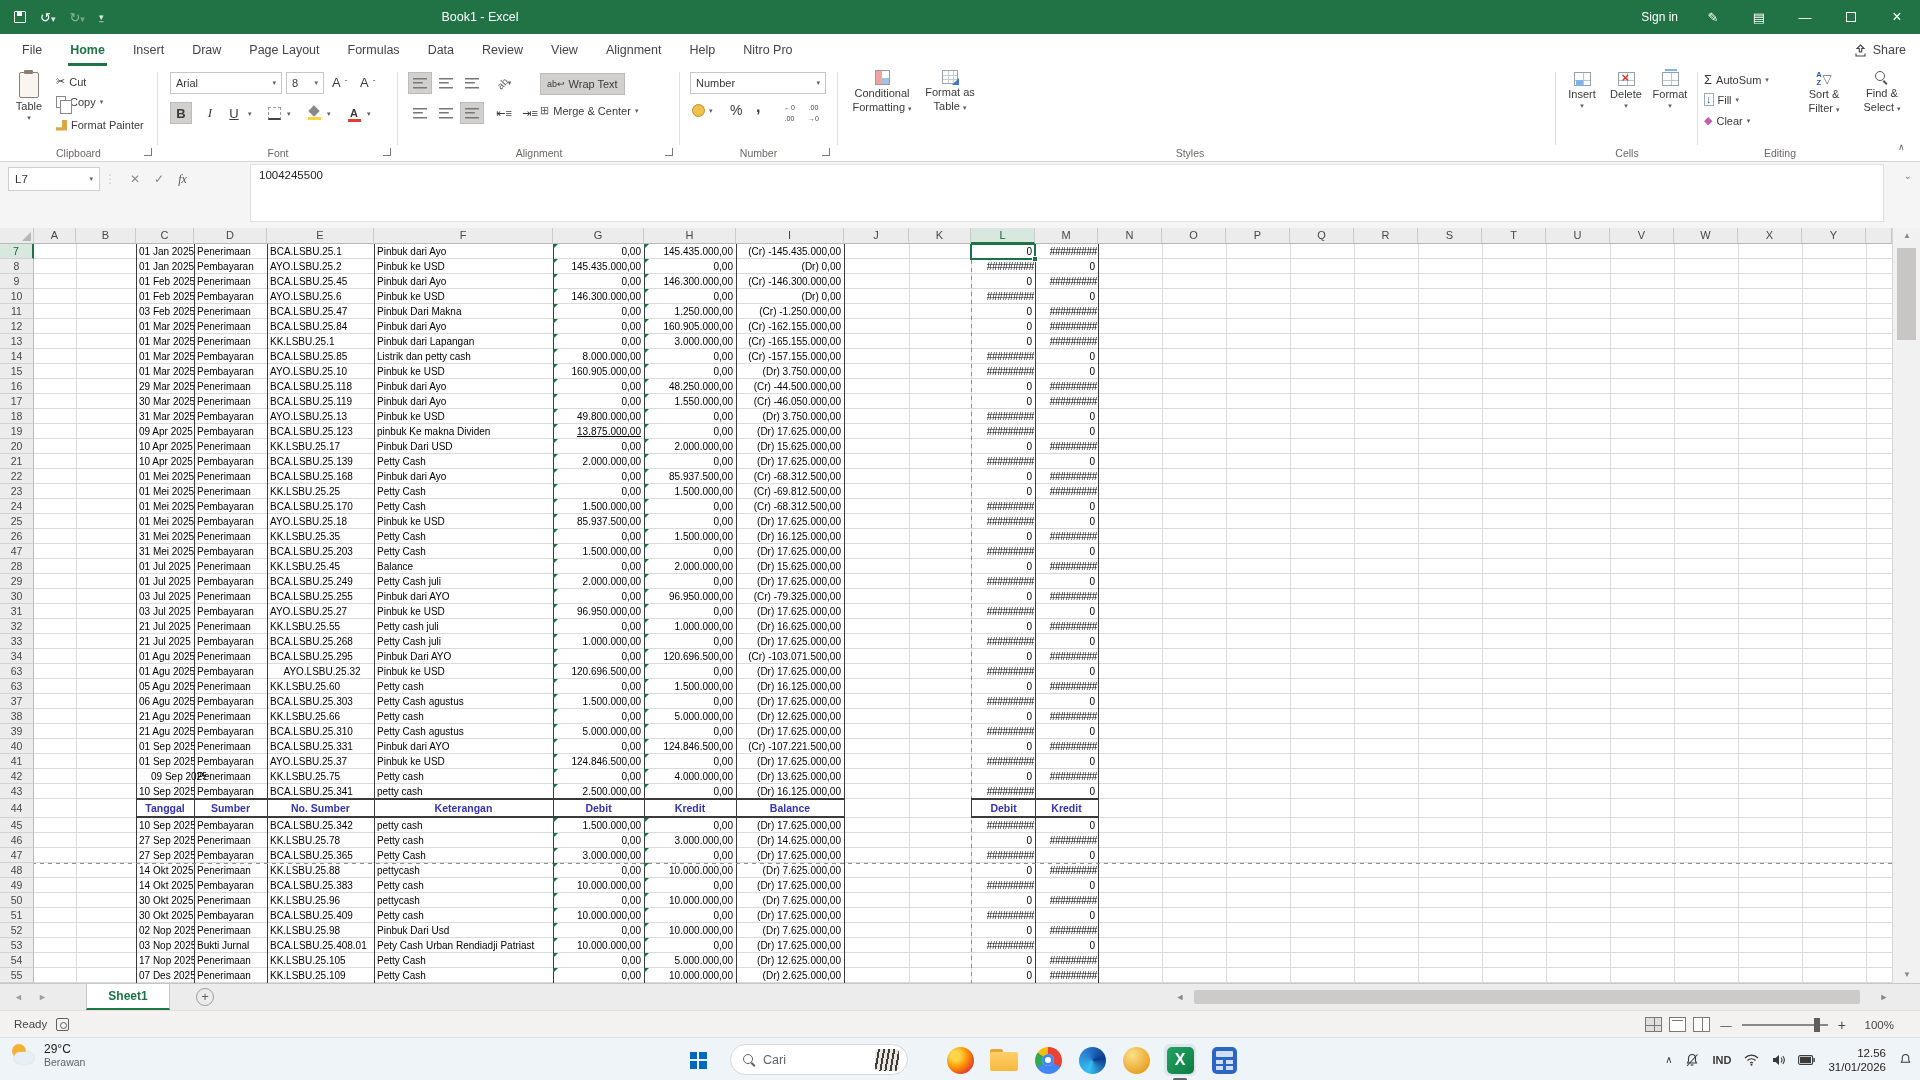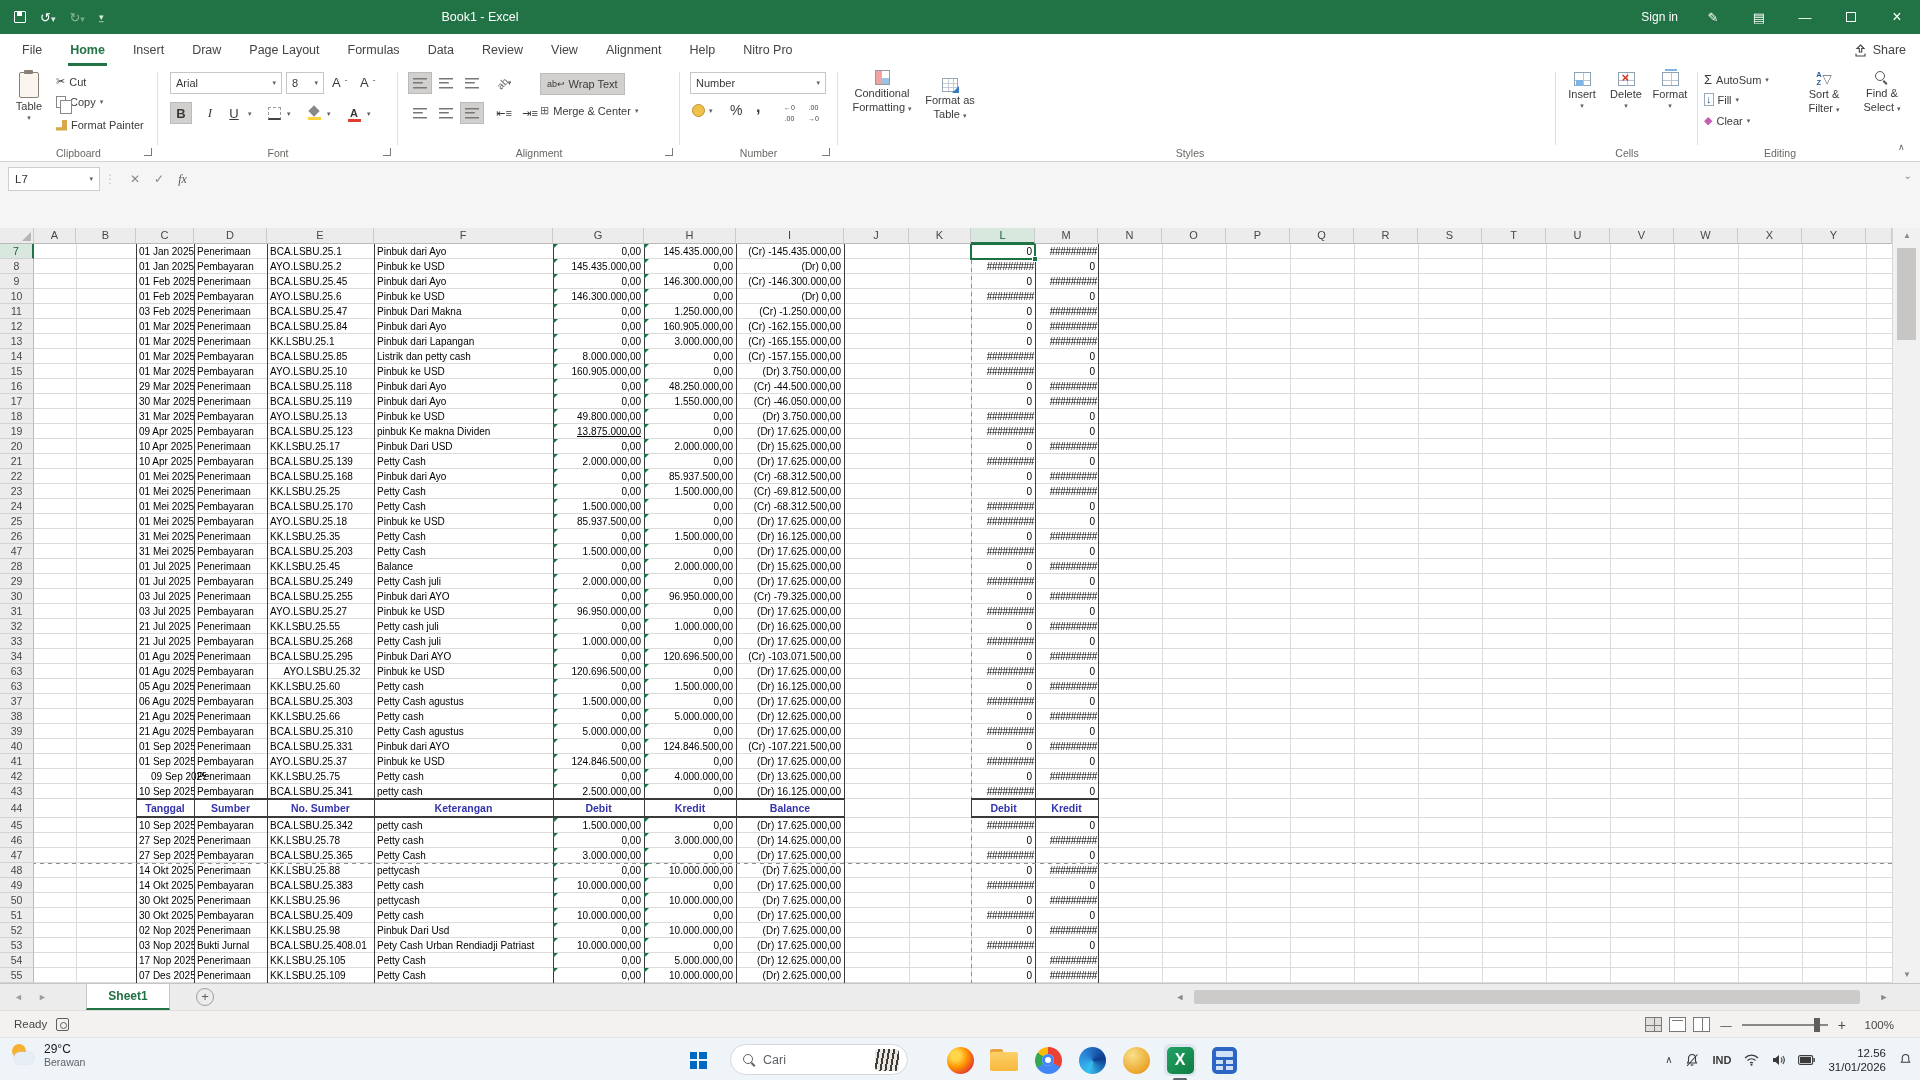--- a/index.html
+++ b/index.html
@@ -352,21 +352,21 @@
     <div class="bigbtn" style="left:6px;top:4px;width:72px">
       <span class="cfico">
           <i></i>
           <i></i>
           <i></i>
           <i></i>
         </span>
       <span>Conditional</span>
         <span><span>Formatting</span> <span class="ch">▾</span></span>
     </div>
-    <div class="bigbtn" style="left:80px;top:12px;width:60px">
+    <div class="bigbtn" style="left:80px;top:4px;width:60px">
       <span class="fatico"></span>
       <span>Format as</span>
         <span><span>Table</span> <span class="ch">▾</span></span>
     </div>
     <div class="gcap" style="left:250px;right:auto;width:200px">Styles</div>
   </div>
   <div class="gsep" style="left:1555px"></div>
 
   <div class="rgroup" style="left:1558px;width:138px">
     <div class="bigbtn" style="left:2px;top:6px;width:44px">
@@ -429,20 +429,21 @@
   <div id="namebox">
       <span>L7</span>
       <span class="ch">▾</span>
     </div>
   <div class="fbtns">
     <span style="color:#c8c6c4">⋮</span>
     <span>✕</span>
     <span>✓</span>
     <span style="font-style:italic;font-family:'Liberation Serif',serif;color:#555">fx</span>
   </div>
+  <div id="fx-input">1004245500</div>
   <div id="fb-expand">⌄</div>
 </div>
 
 <div id="sheet-grid">
   <div id="vscroll">
     <span class="arr" style="top:0">▲</span>
     <div id="vthumb"></div>
     <span class="arr" style="bottom:0">▼</span>
   </div>
 <div class="rstripe" style="left:34px;top:16px;width:1858px;height:15px"></div>

